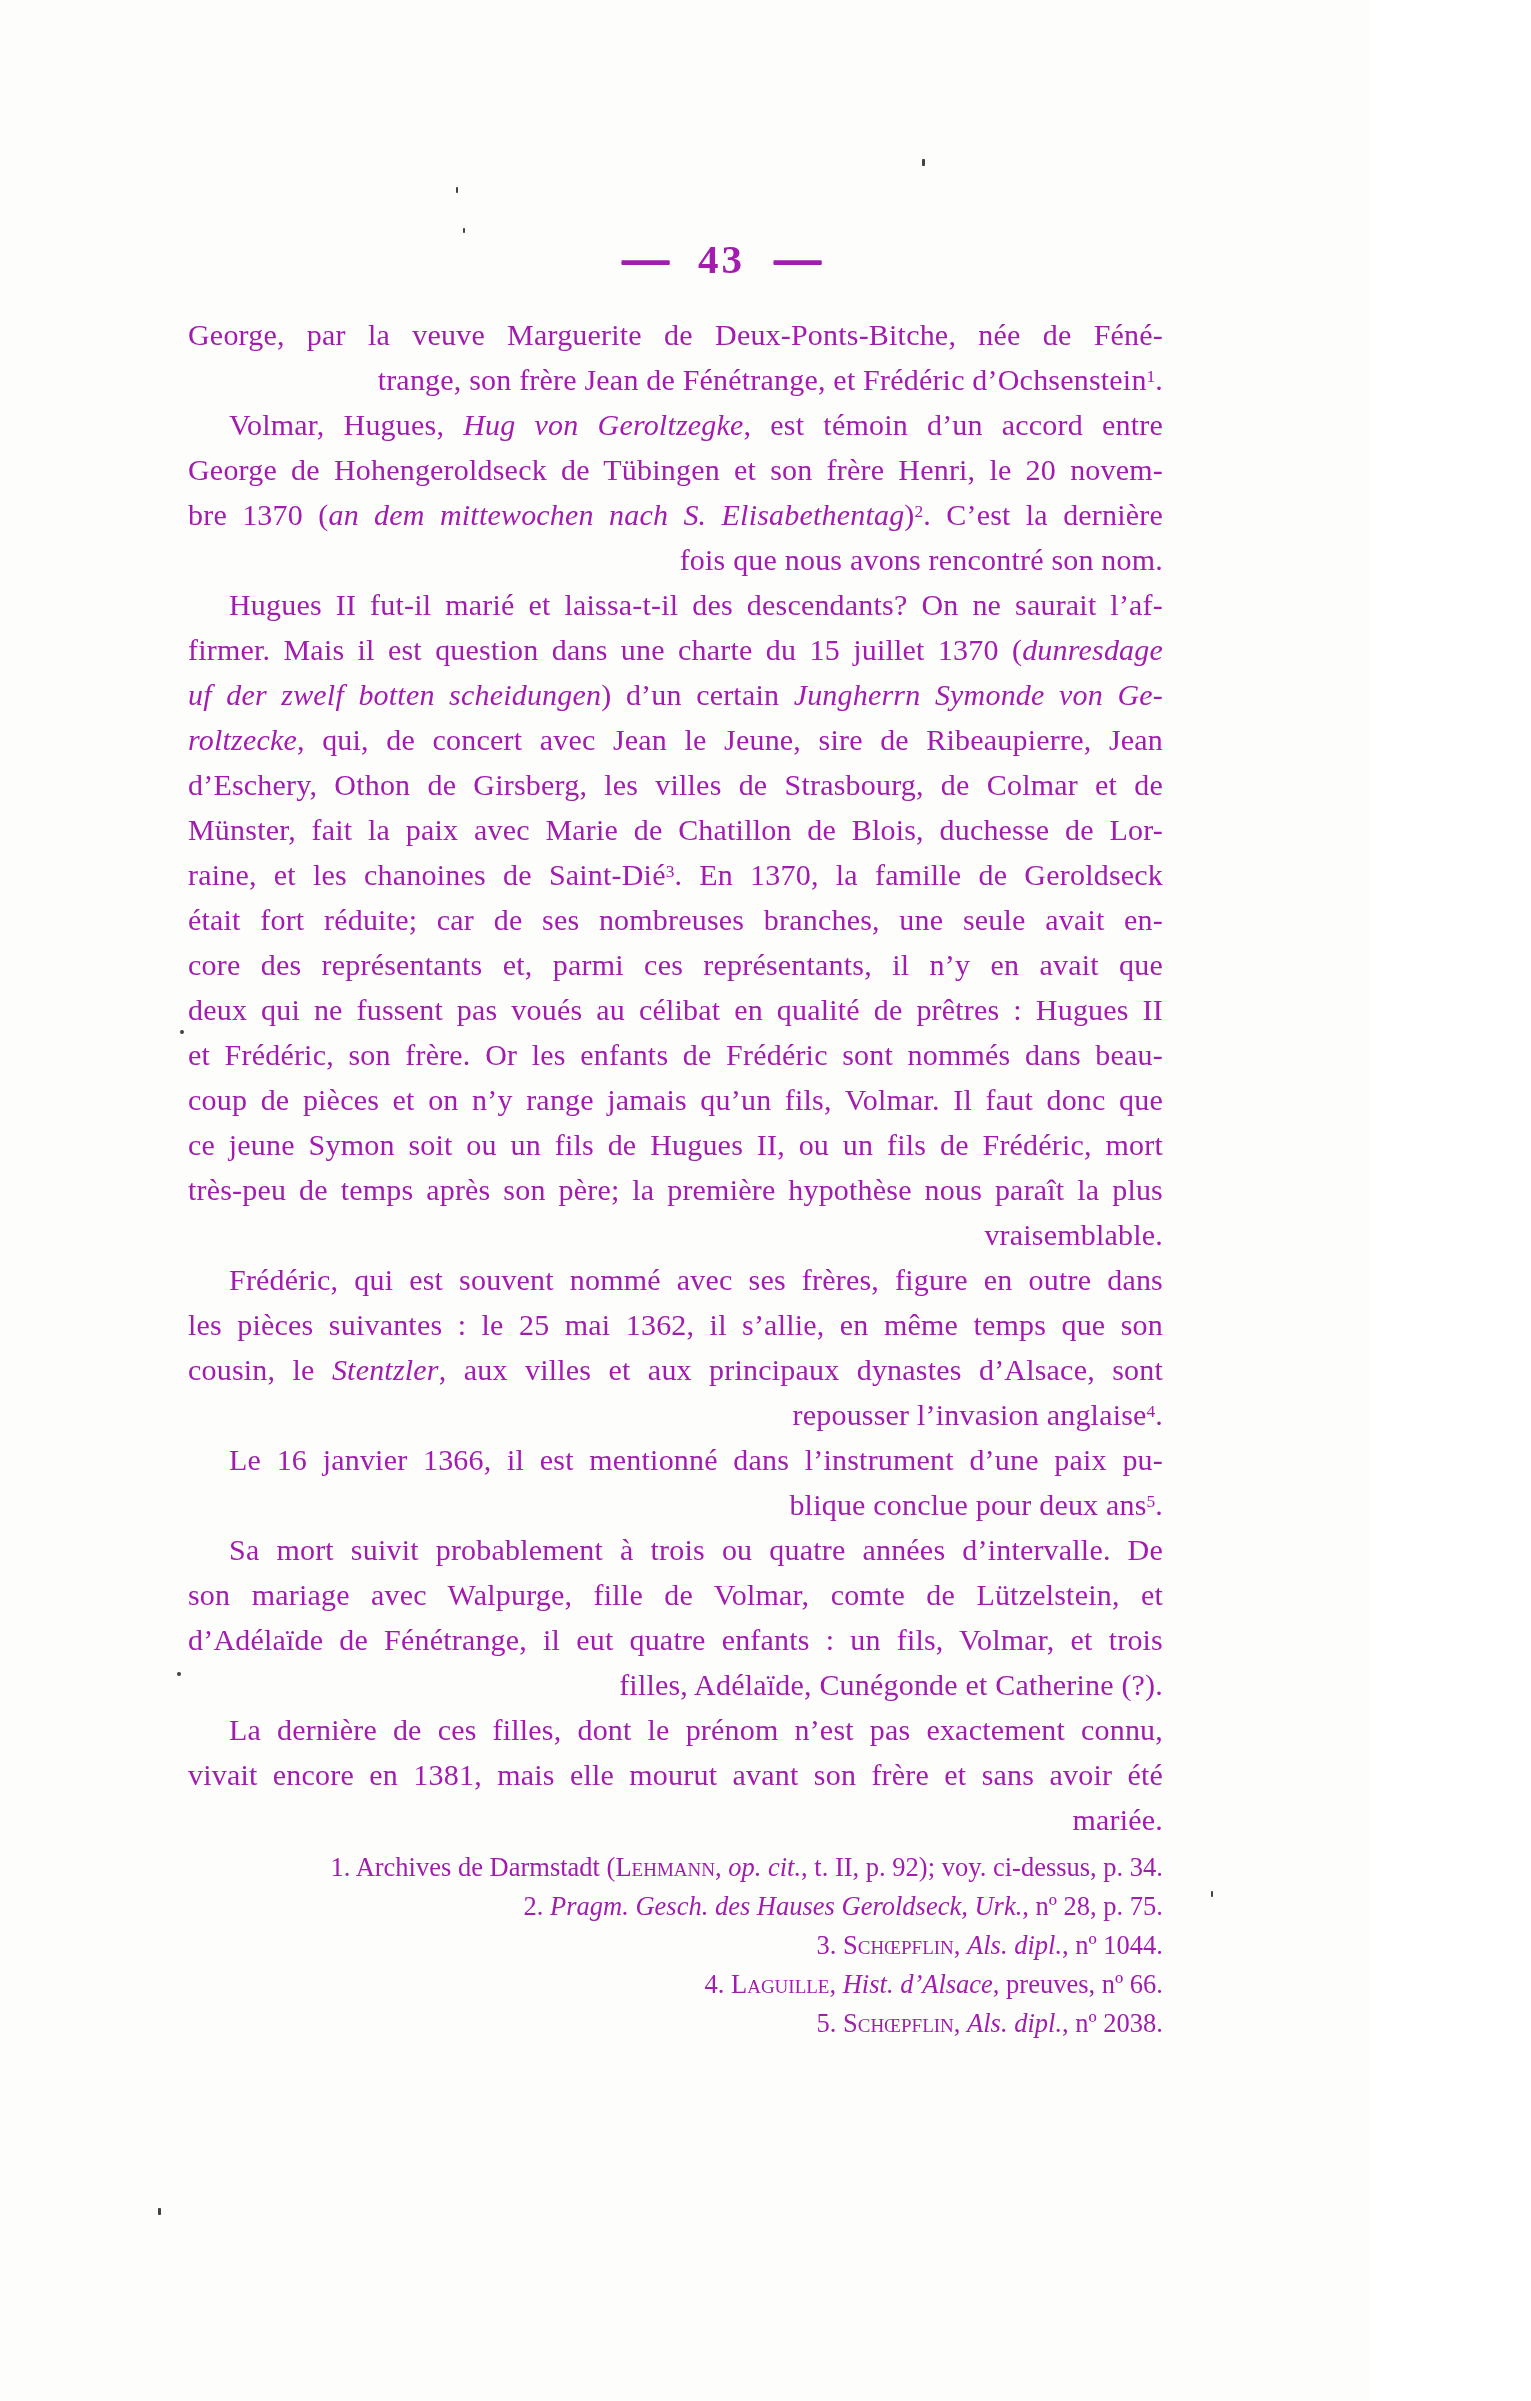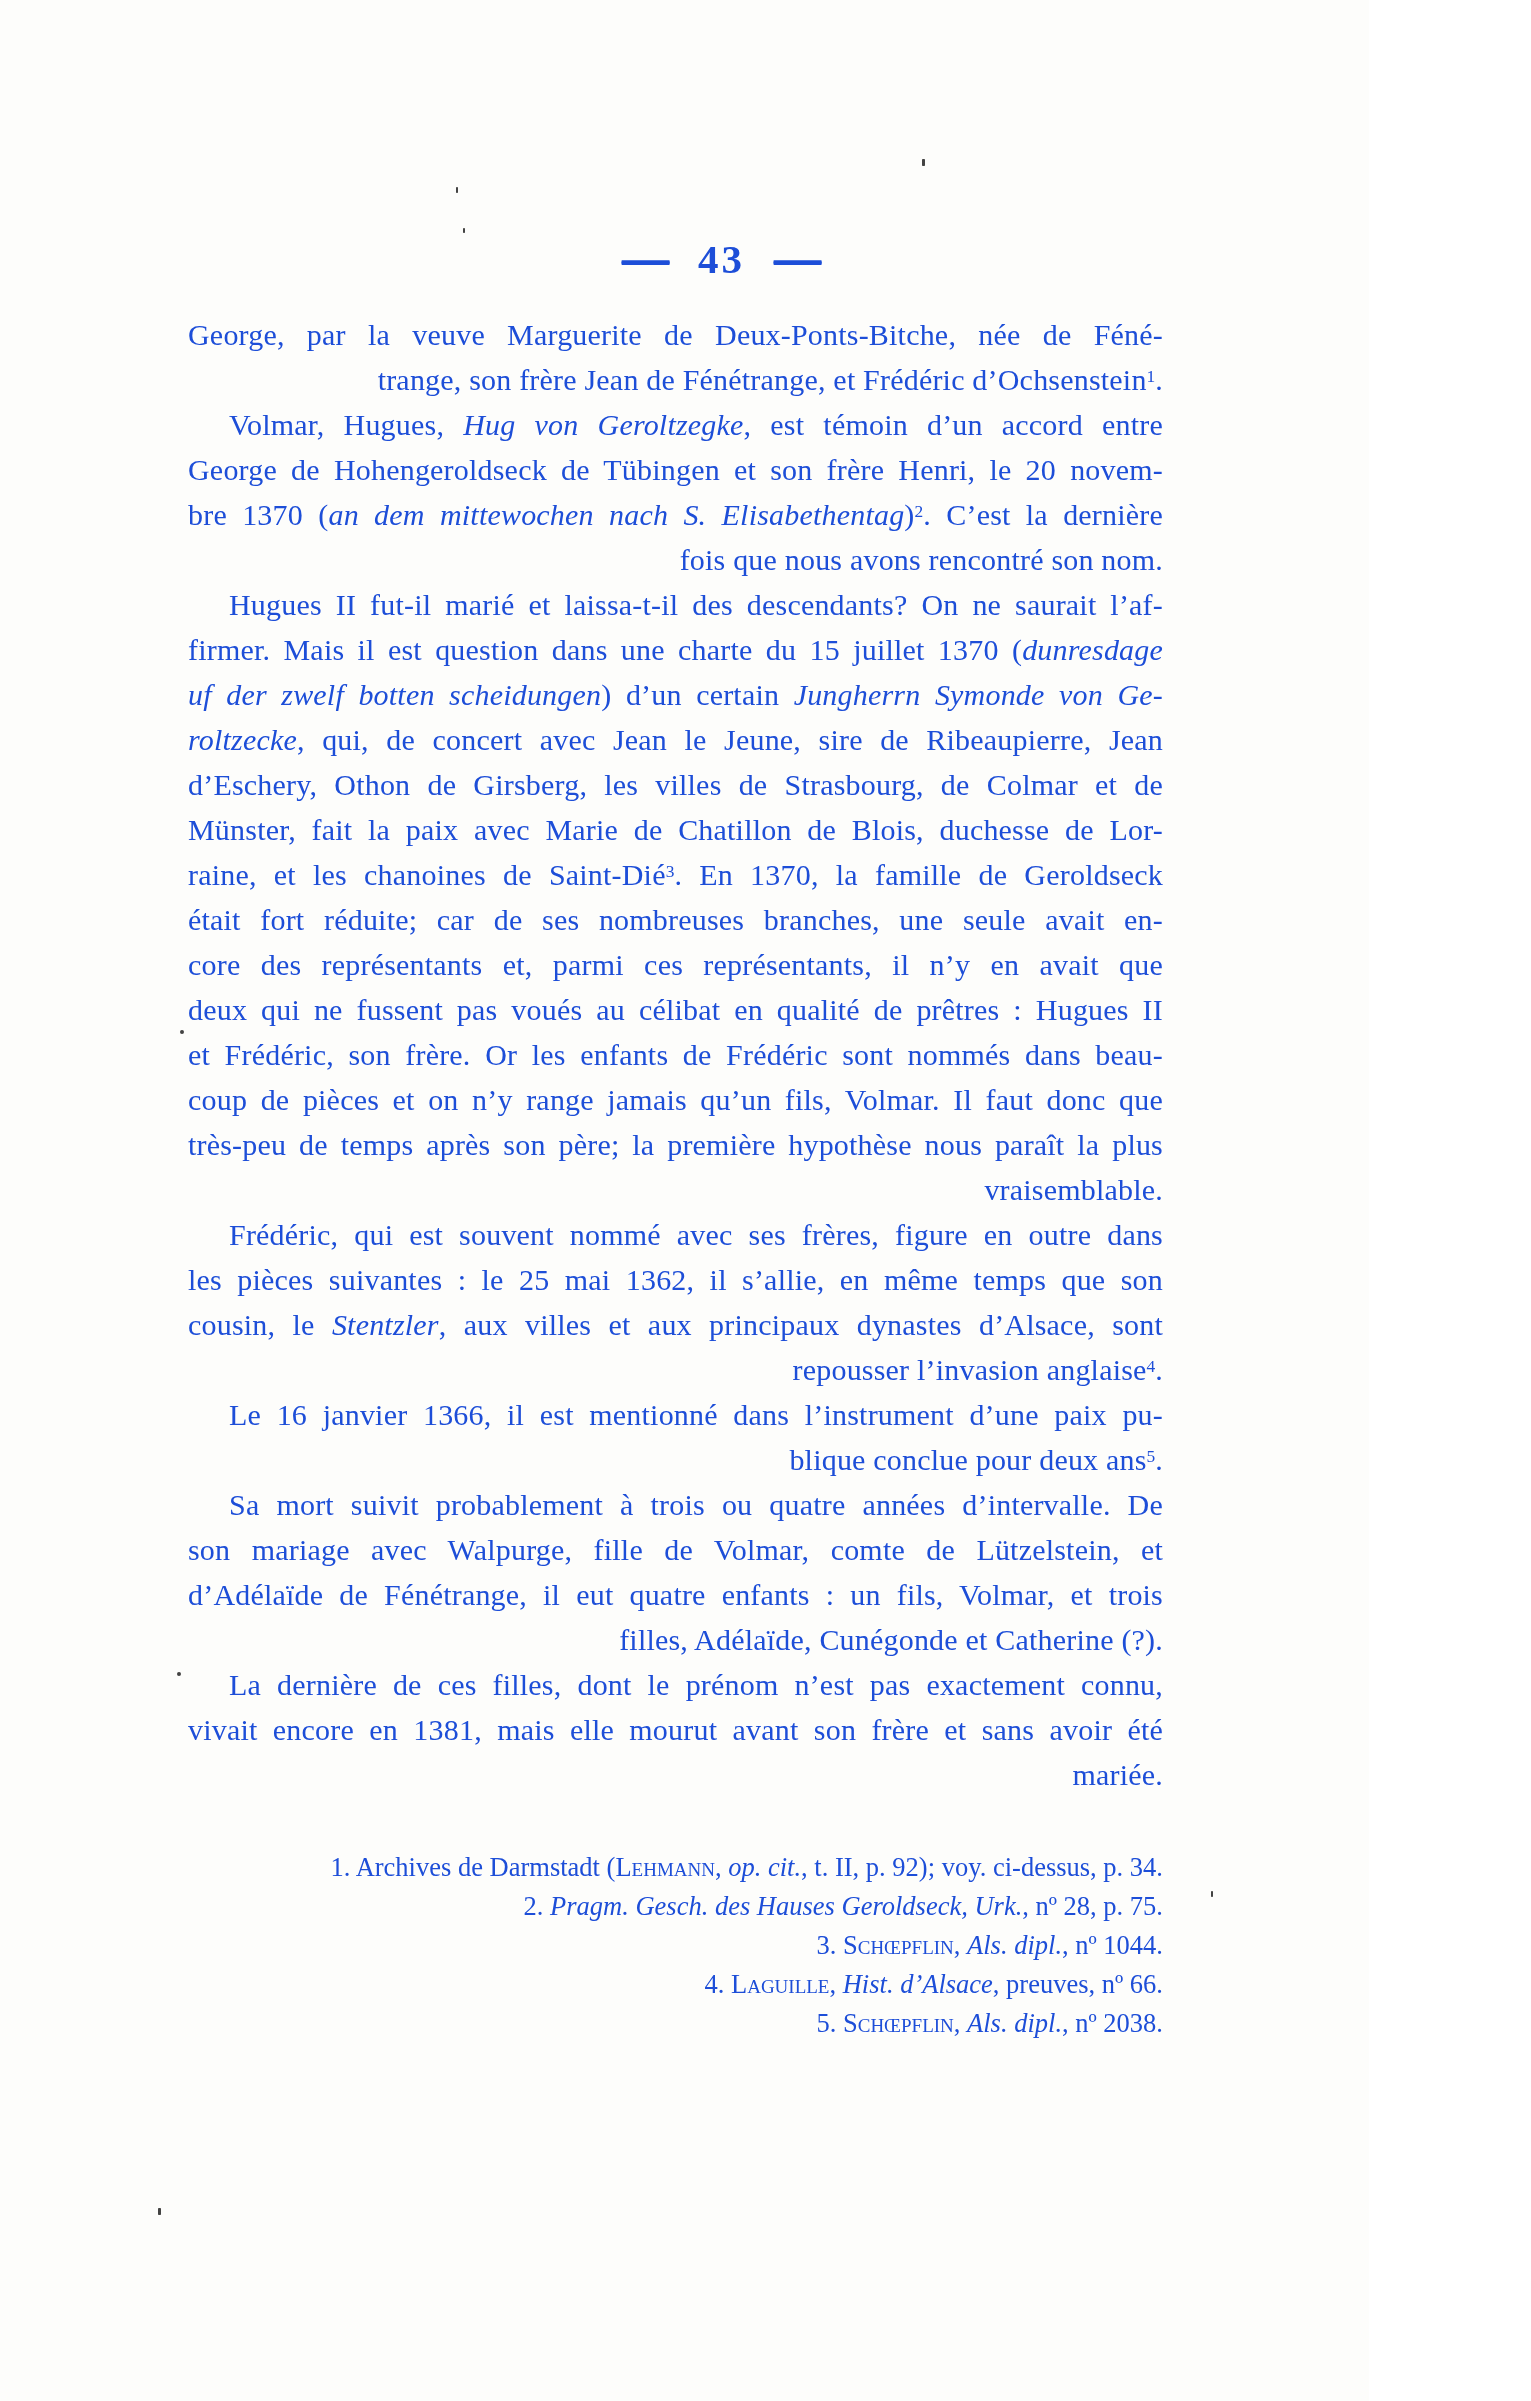--- a/index.html
+++ b/index.html
@@ -3,21 +3,21 @@
 <meta charset="utf-8">
 <style>
   html, body { margin: 0; padding: 0; }
   body { background: #ffffff; }
 
   .page {
     position: relative;
     width: 1369px;
     height: 2401px;
     background: #fdfdfb;
-    color: #1d4ed8;
+    color: #a21caf;
     font-family: "Liberation Serif", "DejaVu Serif", serif;
     overflow: hidden;
   }
 
   
   .page-header {
     position: absolute;
     top: 239px;
     left: 234px;
     width: 975px;
@@ -105,20 +105,21 @@
       <div class="line just"><span class="it">uf der zwelf botten scheidungen</span><span class="rn">) d’un certain </span><span class="it">Jungherrn Symonde von Ge-</span></div>
       <div class="line just"><span class="it">roltzecke</span><span class="rn">, qui, de concert avec Jean le Jeune, sire de Ribeaupierre, Jean</span></div>
       <div class="line just"><span class="rn">d’Eschery, Othon de Girsberg, les villes de Strasbourg, de Colmar et de</span></div>
       <div class="line just"><span class="rn">Münster, fait la paix avec Marie de Chatillon de Blois, duchesse de Lor-</span></div>
       <div class="line just"><span class="rn">raine, et les chanoines de Saint-Dié</span><span class="sup">3</span><span class="rn">. En 1370, la famille de Geroldseck</span></div>
       <div class="line just"><span class="rn">était fort réduite; car de ses nombreuses branches, une seule avait en-</span></div>
       <div class="line just"><span class="rn">core des représentants et, parmi ces représentants, il n’y en avait que</span></div>
       <div class="line just"><span class="rn">deux qui ne fussent pas voués au célibat en qualité de prêtres : Hugues II</span></div>
       <div class="line just"><span class="rn">et Frédéric, son frère. Or les enfants de Frédéric sont nommés dans beau-</span></div>
       <div class="line just"><span class="rn">coup de pièces et on n’y range jamais qu’un fils, Volmar. Il faut donc que</span></div>
+      <div class="line just"><span class="rn">ce jeune Symon soit ou un fils de Hugues II, ou un fils de Frédéric, mort</span></div>
       <div class="line just"><span class="rn">très-peu de temps après son père; la première hypothèse nous paraît la plus</span></div>
       <div class="line"><span class="rn">vraisemblable.</span></div>
       <div class="line just indent"><span class="rn">Frédéric, qui est souvent nommé avec ses frères, figure en outre dans</span></div>
       <div class="line just"><span class="rn">les pièces suivantes : le 25 mai 1362, il s’allie, en même temps que son</span></div>
       <div class="line just"><span class="rn">cousin, le </span><span class="it">Stentzler</span><span class="rn">, aux villes et aux principaux dynastes d’Alsace, sont</span></div>
       <div class="line"><span class="rn">repousser l’invasion anglaise</span><span class="sup">4</span><span class="rn">.</span></div>
       <div class="line just indent"><span class="rn">Le 16 janvier 1366, il est mentionné dans l’instrument d’une paix pu-</span></div>
       <div class="line"><span class="rn">blique conclue pour deux ans</span><span class="sup">5</span><span class="rn">.</span></div>
       <div class="line just indent"><span class="rn">Sa mort suivit probablement à trois ou quatre années d’intervalle. De</span></div>
       <div class="line just"><span class="rn">son mariage avec Walpurge, fille de Volmar, comte de Lützelstein, et</span></div>

